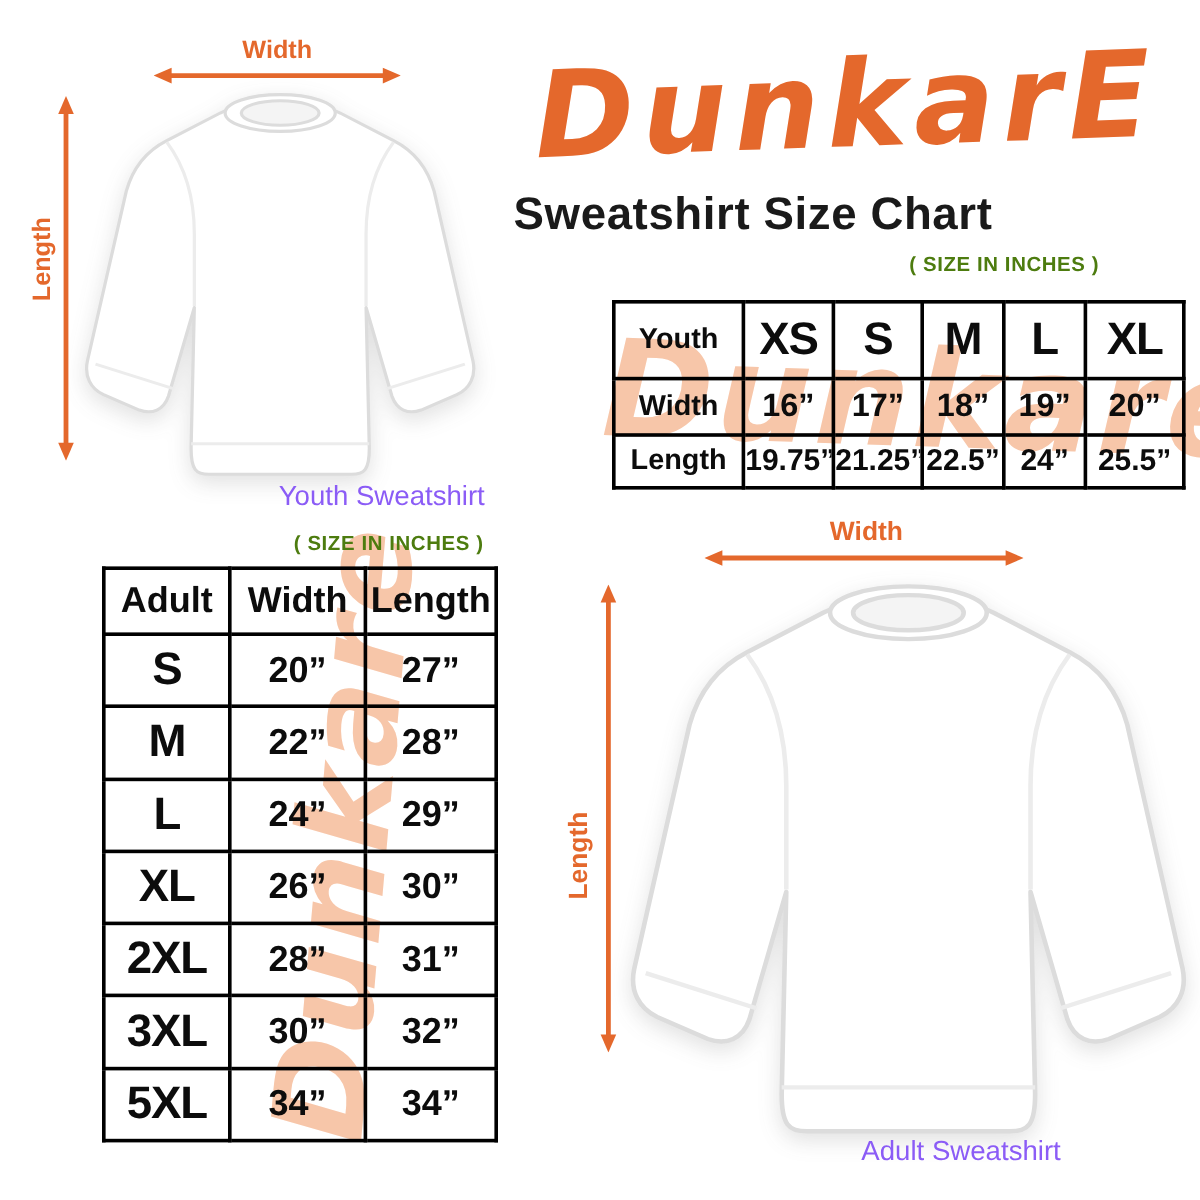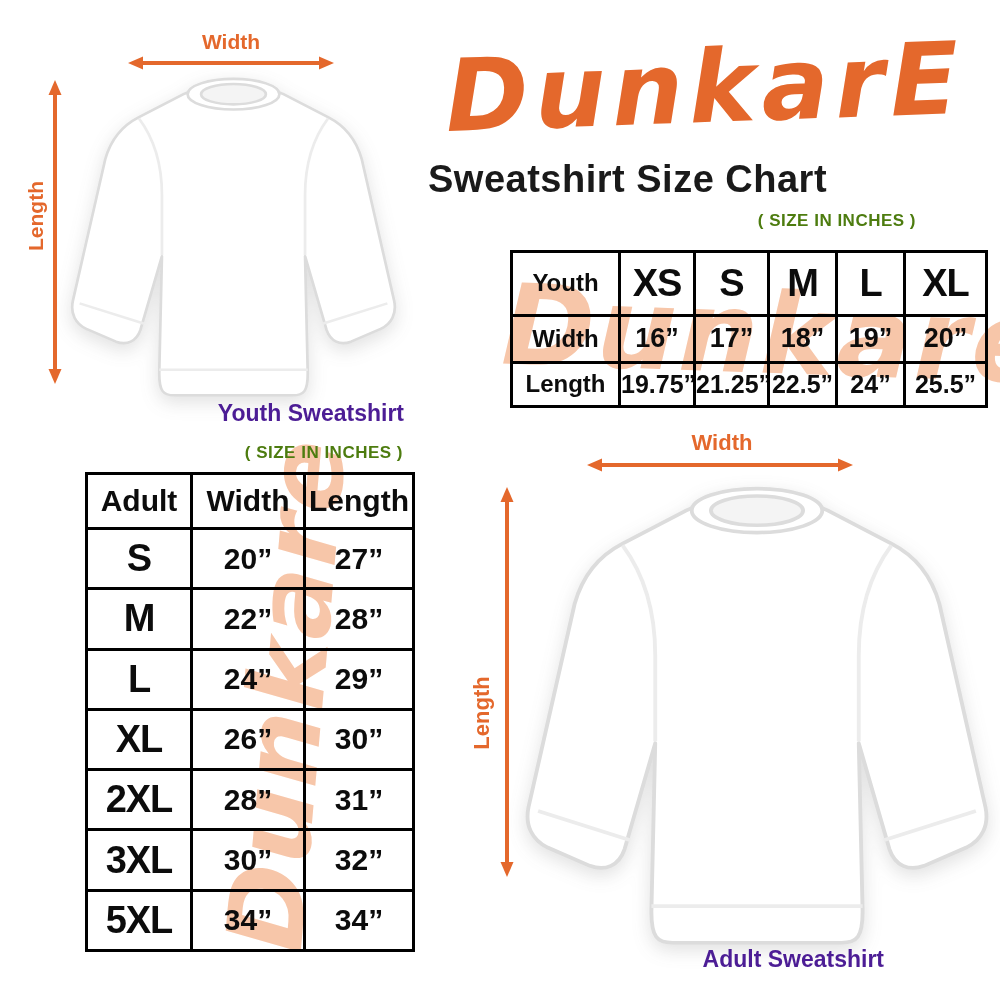--- a/index.html
+++ b/index.html
@@ -50,21 +50,21 @@
 
   
   .sweatshirt-svg{
     position:absolute;z-index:1;
     filter:drop-shadow(0 6px 9px rgba(70,70,70,.16));
   }
   .svg-youth{left:31px;top:61px;width:405px;height:370px;}
   .svg-adult{left:469px;top:463px;width:576px;height:531px;}
 
   .caption{
-    position:absolute;z-index:2;font-size:23px;font-weight:700;color:#4c1d95;
+    position:absolute;z-index:2;font-size:23px;font-weight:400;color:#8b5cf6;
     text-align:right;white-space:nowrap;
   }
   .cap-youth{left:158px;top:400px;width:246px;}
   .cap-adult{left:640px;top:946px;width:244px;}
 
   
   .size-table{
     position:absolute;border-collapse:collapse;table-layout:fixed;z-index:2;
     background:transparent;
   }

